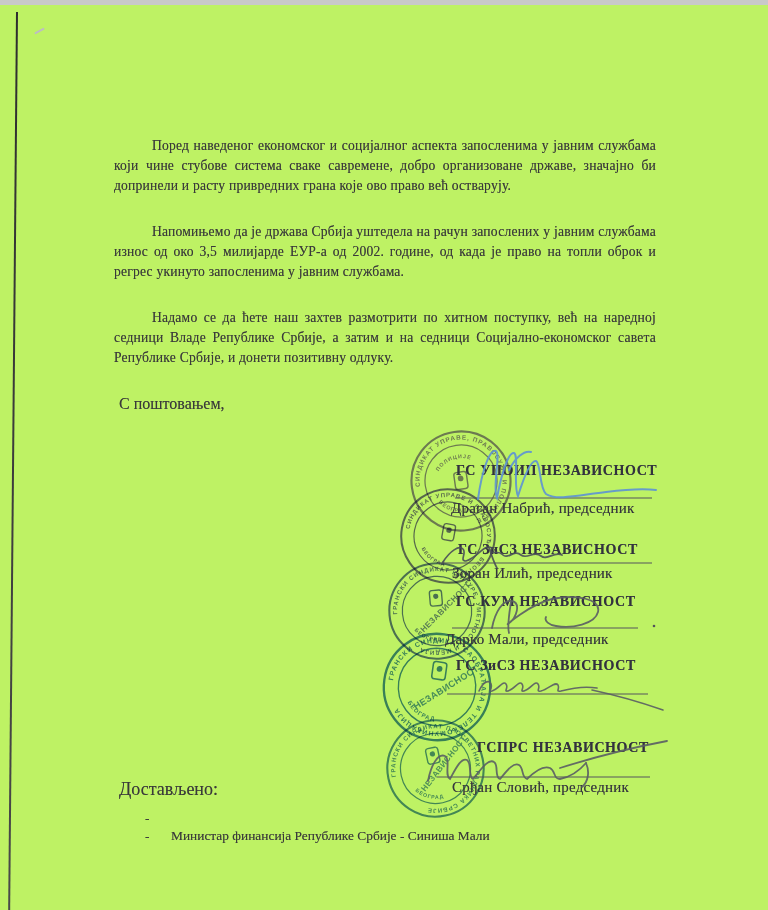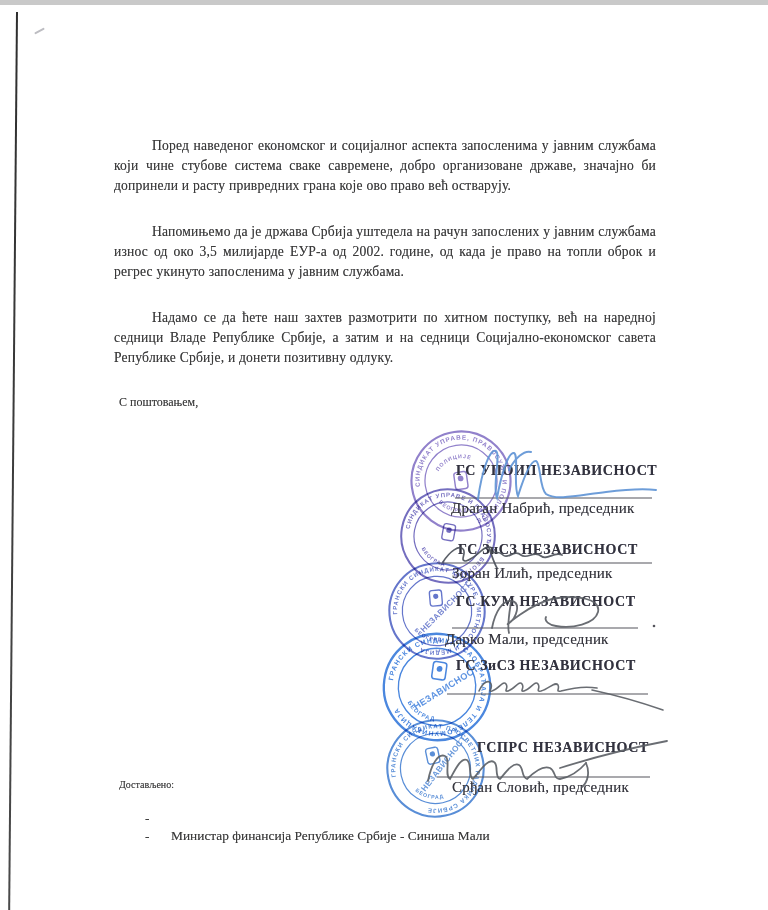--- a/index.html
+++ b/index.html
@@ -1,50 +1,50 @@
 <!DOCTYPE html>
 <html lang="sr"><head>
 <meta charset="utf-8">
 <style>
   html,body { margin:0; padding:0; background:#e8e8e8; }
   .page {
     position:relative; width:768px; height:910px; margin:0 auto;
-    background:#ffffff; overflow:hidden;
+    background:#bef264; overflow:hidden;
     font-family:"Liberation Serif","DejaVu Serif",serif;
     color:#3a3a3a;
     text-decoration:underline;
   }
   
   .scan-strip { position:absolute; left:0; top:0; width:768px; height:5px; background:#c9c9c9; }
   .edge-line  { position:absolute; left:16px; top:12px; width:2px; height:905px;
                 background:linear-gradient(#2e2e2e,#4a4a4a); transform:rotate(0.5deg); transform-origin:top center; }
   .tick-mark  { position:absolute; left:34px; top:30px; width:11px; height:2px;
                 background:#bdbdc2; transform:rotate(-28deg); border-radius:1px; }
 
   
   .letter-body {
     position:absolute; left:114px; top:136px; width:542px;
     font-size:13.6px; line-height:20px; text-align:justify;
     letter-spacing:.2px; text-shadow:0 0 .5px rgba(55,55,60,.55);
   }
   .letter-body p { margin:0 0 26px 0; text-indent:38px; }
-  .closing { position:absolute; left:119px; top:395px; font-size:12px; text-shadow:0 0 .5px rgba(55,55,60,.5); }
+  .closing { position:absolute; left:119px; top:395px; font-size:16px; text-shadow:0 0 .5px rgba(55,55,60,.5); }
 
   
   .org-title {
     position:absolute; font-size:14px; letter-spacing:.6px; font-weight:600;
     color:#32323e; text-shadow:0 0 .6px rgba(50,50,70,.5); white-space:nowrap;
   }
   .signer {
     position:absolute; font-size:15px; color:#35353d; letter-spacing:.2px;
     text-shadow:0 0 .5px rgba(50,50,60,.5); white-space:nowrap;
   }
 
   
-  .dist-label { position:absolute; left:119px; top:779px; font-size:10px; text-shadow:0 0 .5px rgba(55,55,60,.5);text-align:right; }
+  .dist-label { position:absolute; left:119px; top:779px; font-size:18px; text-shadow:0 0 .5px rgba(55,55,60,.5);text-align:right; }
   .dist-items { position:absolute; left:145px; top:809px; font-size:13.4px; line-height:17.5px; text-shadow:0 0 .5px rgba(55,55,60,.5); }
   .dist-item  { display:flex; }
   .dist-bullet{ width:26px; flex:0 0 26px; }
 
   
   .stamp { position:absolute; mix-blend-mode:multiply; opacity:.85; }
   .stamp .oc   { fill:none; stroke:currentColor; stroke-width:2.4; }
   .stamp .ic   { fill:none; stroke:currentColor; stroke-width:1.4; }
   .stamp .ring-text { font-family:"Liberation Sans",sans-serif; font-size:7px; letter-spacing:1.1px; fill:currentColor; font-weight:700; }
   .stamp .arc-text  { font-family:"Liberation Sans",sans-serif; font-size:6px; letter-spacing:1px; fill:currentColor; font-weight:700; }

